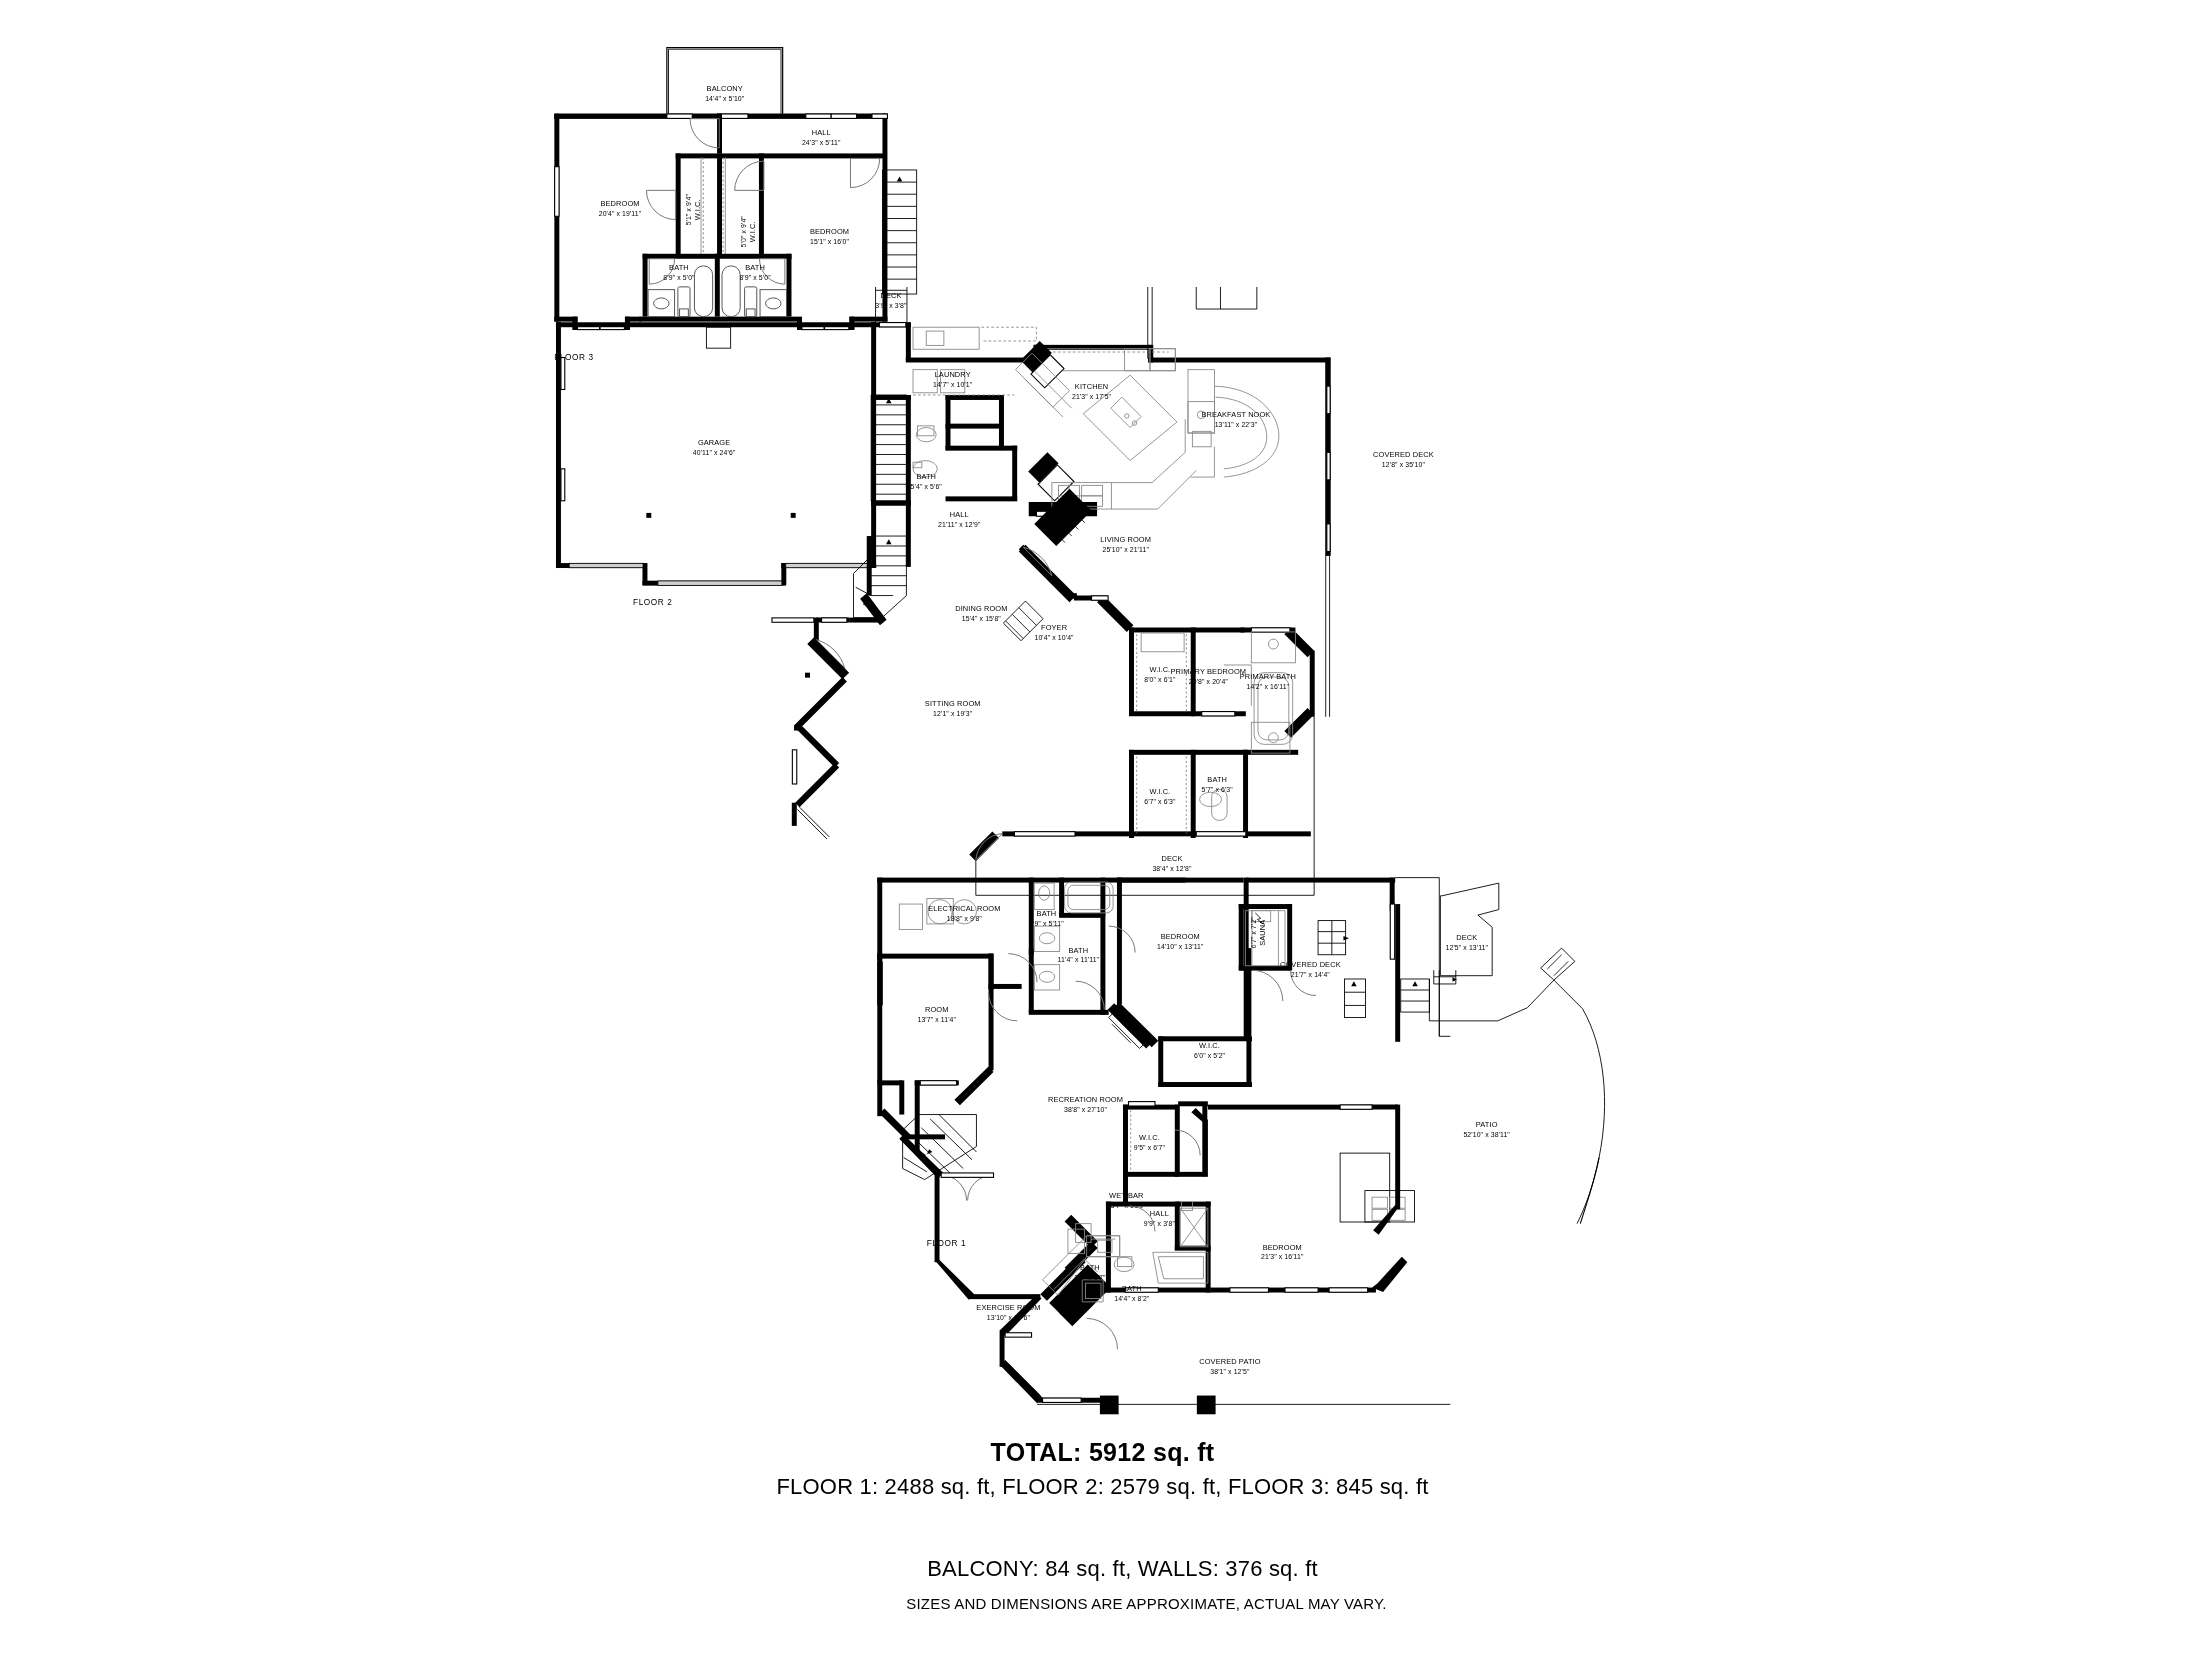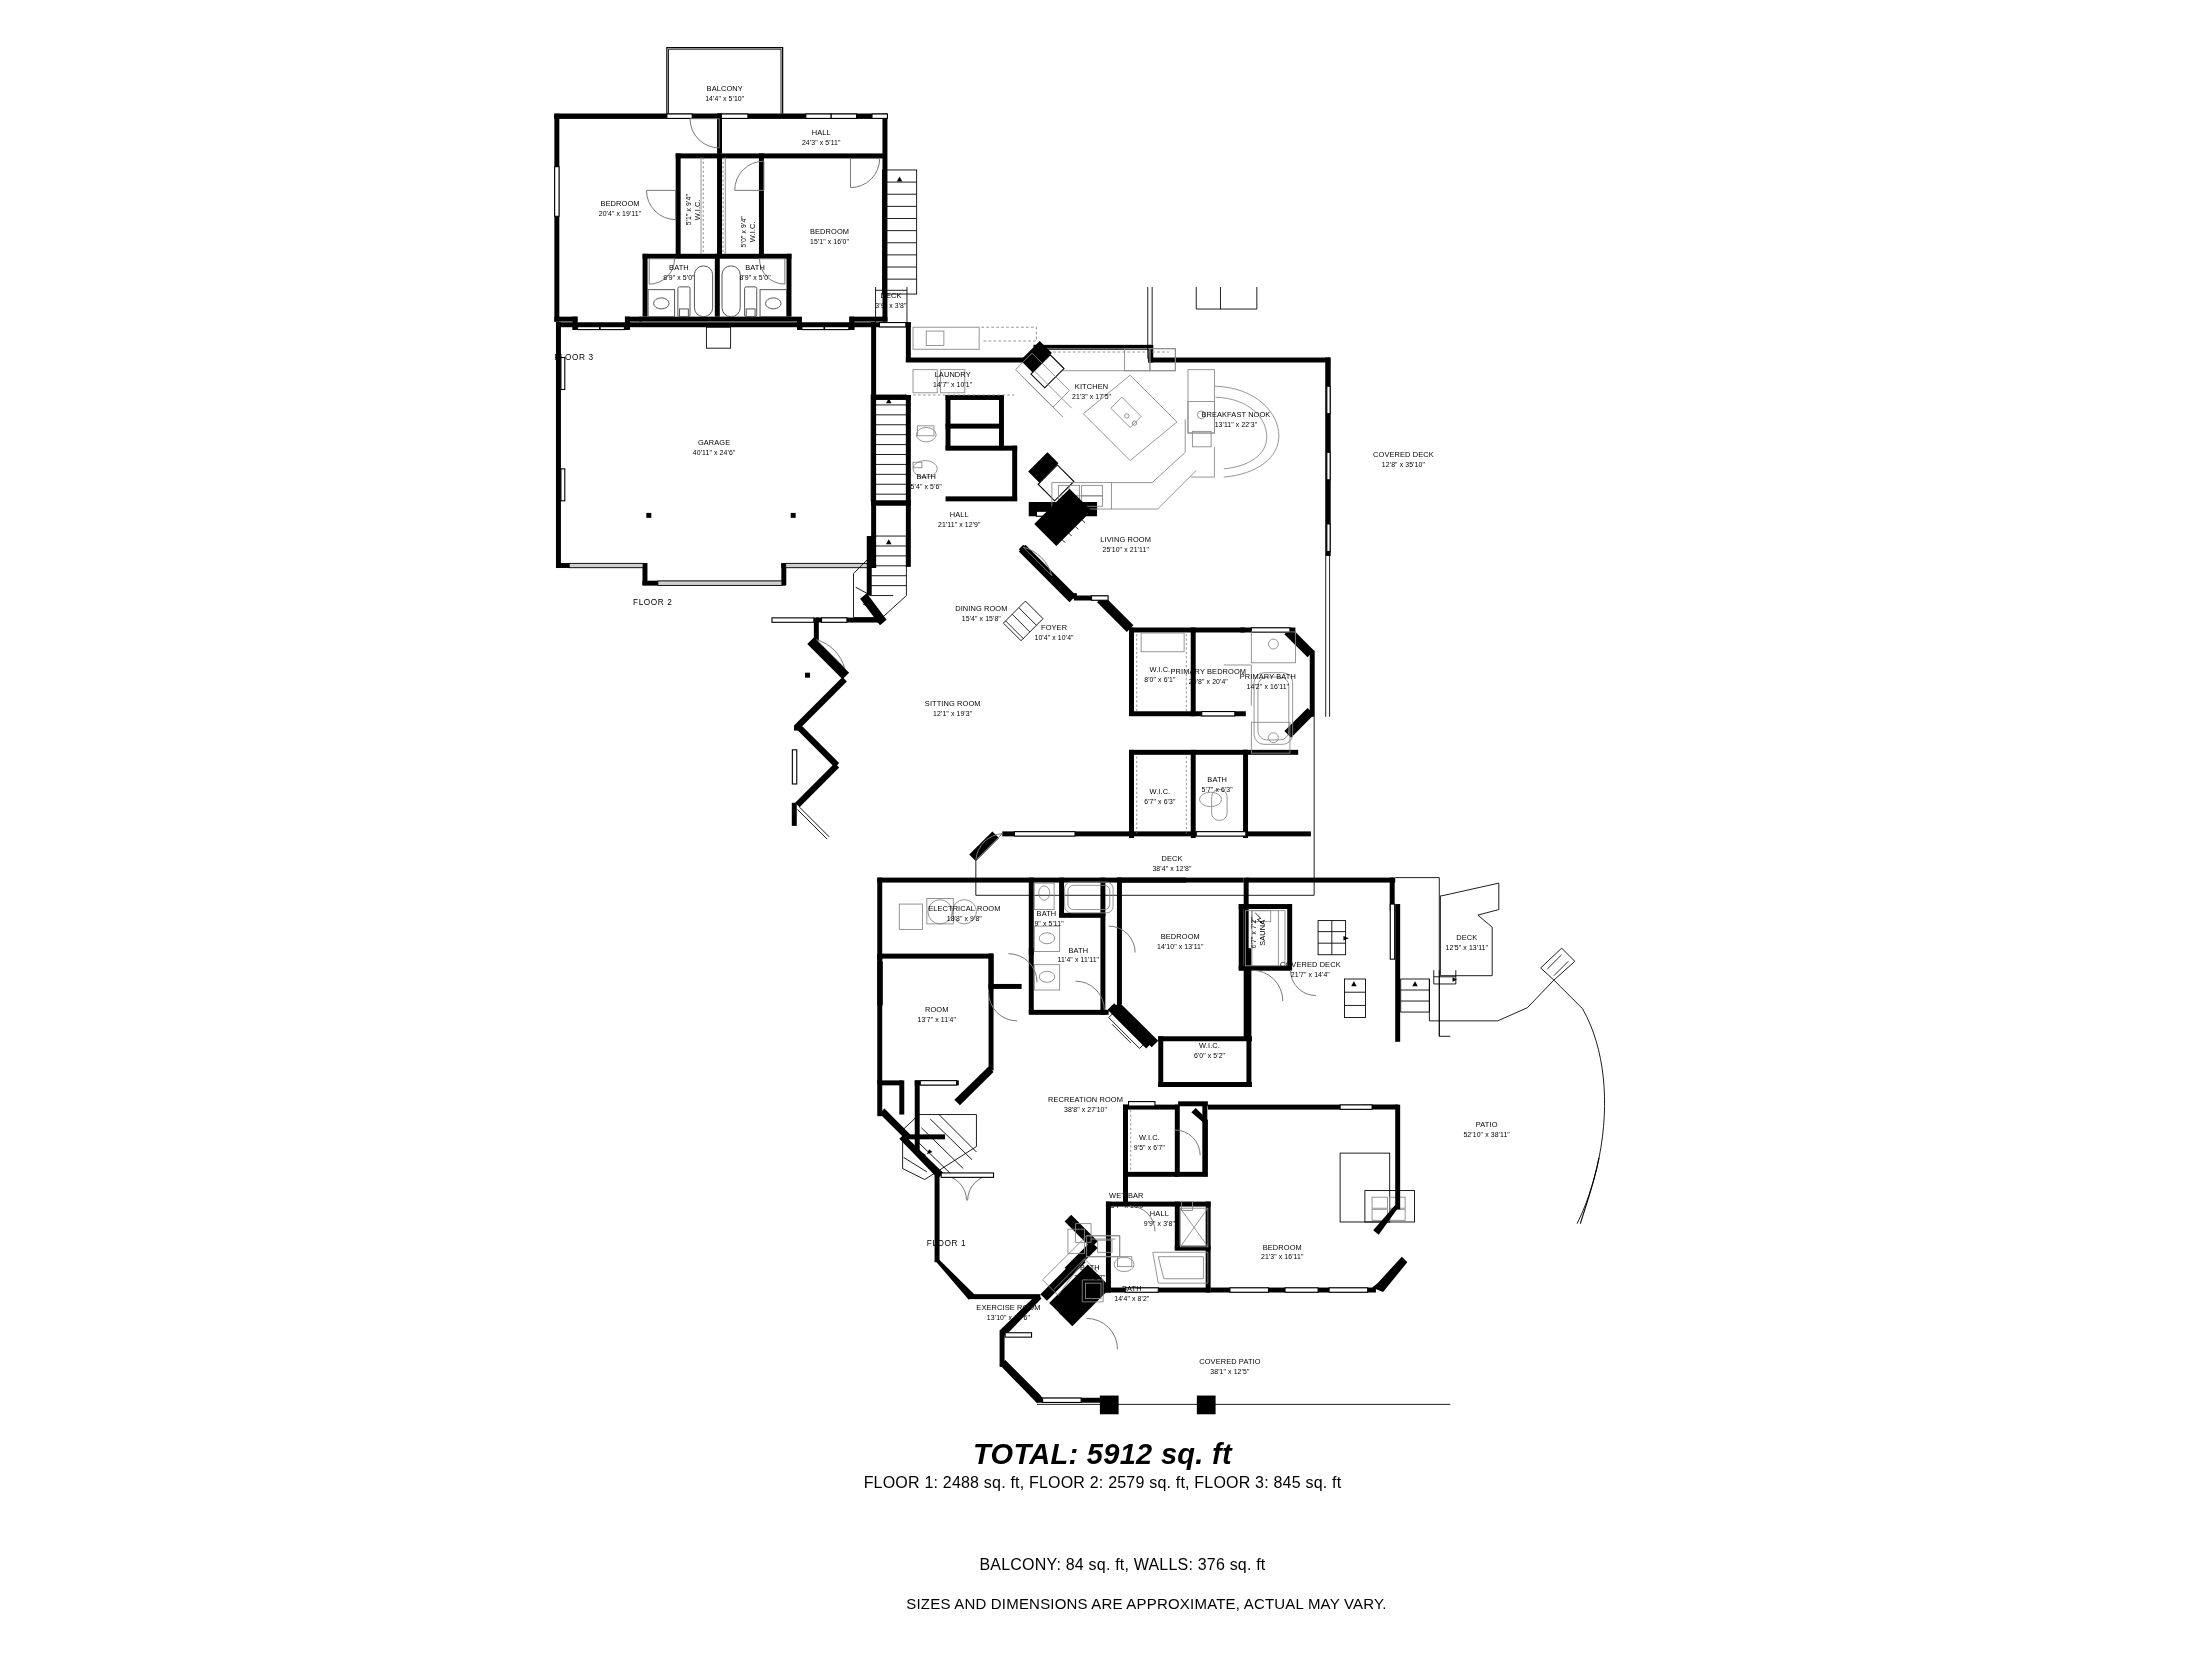--- a/index.html
+++ b/index.html
@@ -15,22 +15,22 @@
   .fixlite{fill:none;stroke:#888888;stroke-width:1.6;}
   .door{fill:none;stroke:#777777;stroke-width:1.8;}
   .win{fill:#ffffff;stroke:#000000;stroke-width:2;}
   .hatchline{stroke:#000000;stroke-width:1.5;fill:none;}
   .lbl{font-family:"Liberation Sans","DejaVu Sans",sans-serif;
        font-size:13px;fill:#000;text-anchor:middle;letter-spacing:0.2px;}
   text.room-name{font-size:13.5px;}
   text.room-dim{font-size:12.5px;}
   text.floor-tag{font-size:15px;text-anchor:start;letter-spacing:1px;}
   .summary{position:absolute;left:0;width:2205px;text-align:center;}
-  .sum-total{font-size:29px;font-weight:bold;letter-spacing:0.3px;font-style:italic;}
-  .sum-line{font-size:16px;letter-spacing:0.2px;}
+  .sum-total{font-size:25px;font-weight:bold;letter-spacing:0.3px;}
+  .sum-line{font-size:22px;letter-spacing:0.2px;}
   .sum-note{font-size:15px;letter-spacing:0.2px;}
 </style>
 </head>
 <body>
 
 <div class="plan-root">
 
 <svg class="floor" style="left:529px;top:11px;" width="386" height="265" viewBox="0 0 700 480">
 
   <g class="wall">

